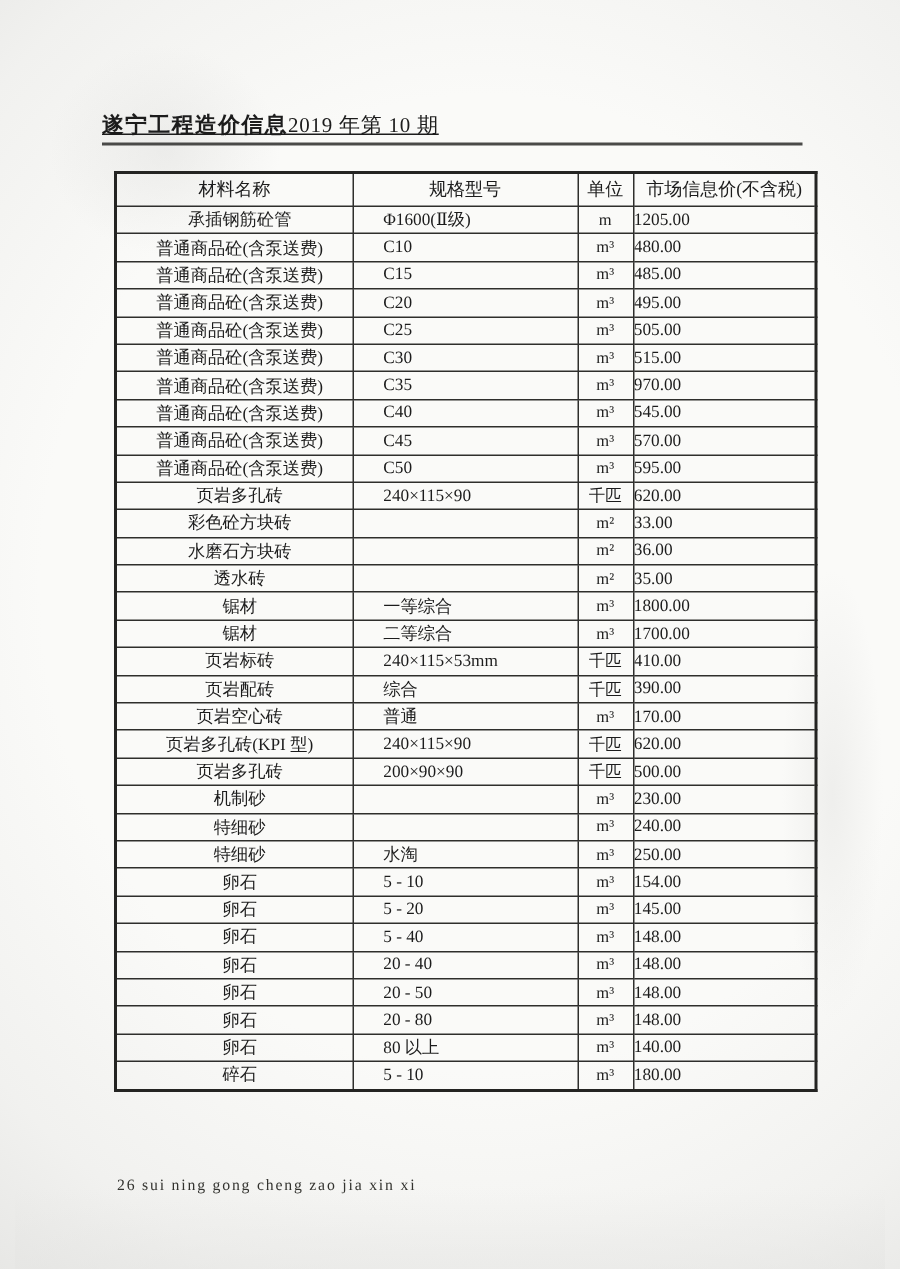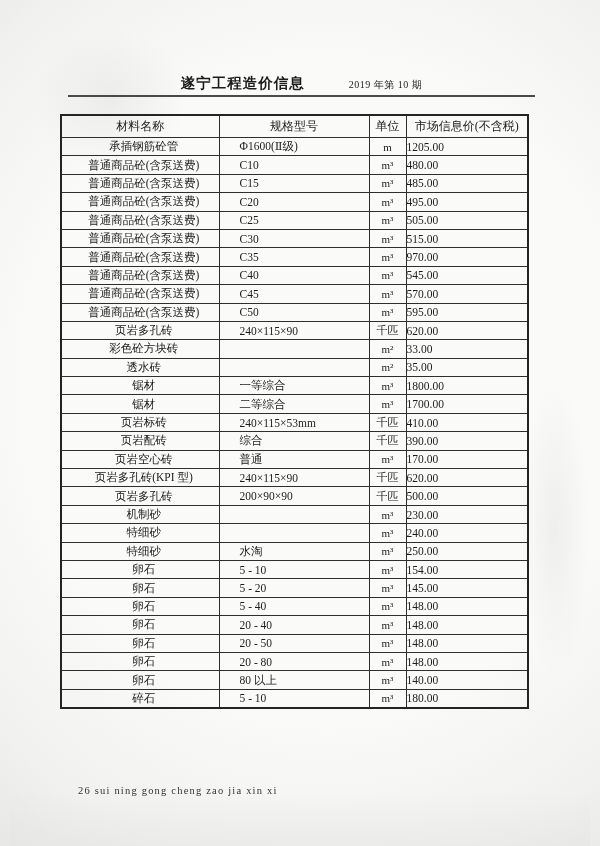--- a/index.html
+++ b/index.html
@@ -21,31 +21,31 @@
     opacity:.45;pointer-events:none;}
   .smudge2{position:absolute;right:0;top:330px;width:90px;height:400px;
     background:radial-gradient(closest-side,#e3e3e1 0%,rgba(227,227,225,0) 75%);
     opacity:.5;pointer-events:none;}
   .smudge3{position:absolute;left:10px;bottom:0;width:580px;height:60px;
     background:linear-gradient(0deg,#e4e4e2 0%,rgba(228,228,226,0) 90%);
     opacity:.5;pointer-events:none;}
 
   .running-head{
     position:absolute;left:68px;top:74px;width:467px;
-    display:flex;justify-content:center;align-items:baseline;
+    display:flex;justify-content:flex-start;align-items:baseline;text-decoration:underline;
   }
   .journal-title{font-size:14.5px;font-weight:bold;letter-spacing:1px;}
-  .issue-label{font-size:10px;letter-spacing:.5px;margin-left:44px;}
+  .issue-label{font-size:14px;letter-spacing:.5px;}
   .head-rule{
     position:absolute;left:68px;top:95px;width:467px;height:2px;
     background:#4a4a48;
   }
 
   table.price-table{
-    position:absolute;left:60px;top:114px;
+    position:absolute;left:76px;top:114px;
     width:467px;
     border-collapse:collapse;
     table-layout:fixed;
     font-size:11.5px;
     border-radius:27px;
   }
   table.price-table,
   table.price-table th,
   table.price-table td{
     border:1px solid #2e2e2c;
@@ -168,20 +168,26 @@
           <td class="c2">千匹</td>
           <td class="c3">620.00</td>
         </tr>
         <tr>
           <td class="c0">彩色砼方块砖</td>
           <td class="c1"></td>
           <td class="c2">m²</td>
           <td class="c3">33.00</td>
         </tr>
         <tr>
+          <td class="c0">水磨石方块砖</td>
+          <td class="c1"></td>
+          <td class="c2">m²</td>
+          <td class="c3">36.00</td>
+        </tr>
+        <tr>
           <td class="c0">透水砖</td>
           <td class="c1"></td>
           <td class="c2">m²</td>
           <td class="c3">35.00</td>
         </tr>
         <tr>
           <td class="c0">锯材</td>
           <td class="c1">一等综合</td>
           <td class="c2">m³</td>
           <td class="c3">1800.00</td>

